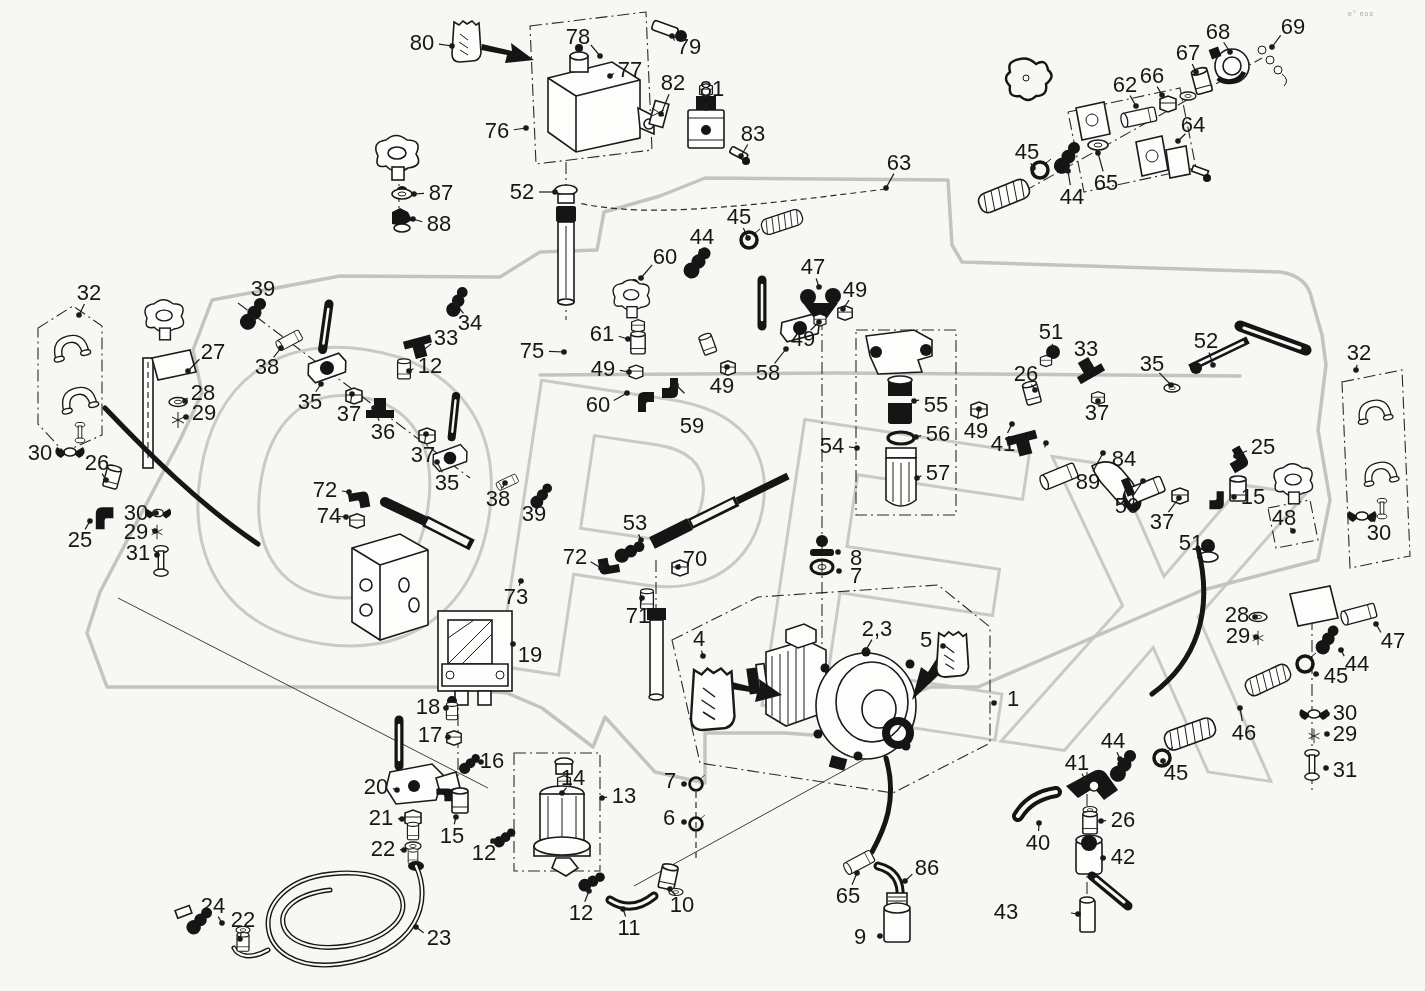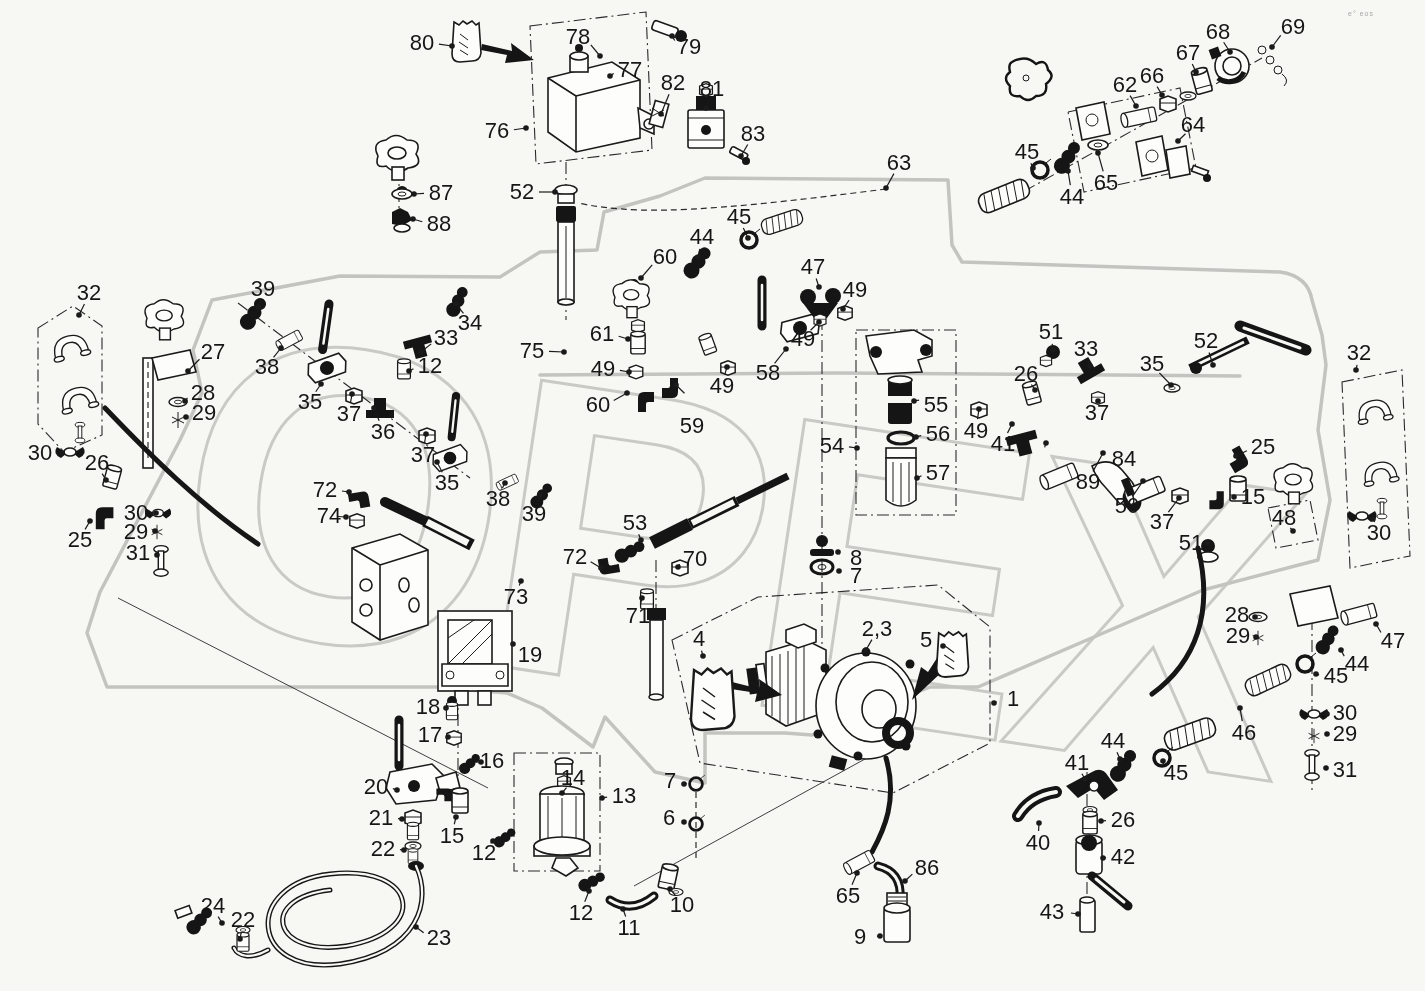--- a/index.html
+++ b/index.html
@@ -778,21 +778,21 @@
       <div class="callout" style="left: 1345px; top: 713px;">30</div>
       <div class="callout" style="left: 1345px; top: 734px;">29</div>
       <div class="callout" style="left: 1244px; top: 733px;">46</div>
       <div class="callout" style="left: 1345px; top: 770px;">31</div>
       <div class="callout" style="left: 1113px; top: 741px;">44</div>
       <div class="callout" style="left: 1077px; top: 763px;">41</div>
       <div class="callout" style="left: 1176px; top: 773px;">45</div>
       <div class="callout" style="left: 1123px; top: 820px;">26</div>
       <div class="callout" style="left: 1038px; top: 843px;">40</div>
       <div class="callout" style="left: 1123px; top: 857px;">42</div>
-      <div class="callout" style="left: 1052px; top: 912px;">43</div>
+      <div class="callout" style="left: 1006px; top: 912px;">43</div>
       <div class="callout" style="left: 428px; top: 707px;">18</div>
       <div class="callout" style="left: 430px; top: 735px;">17</div>
       <div class="callout" style="left: 376px; top: 787px;">20</div>
       <div class="callout" style="left: 381px; top: 818px;">21</div>
       <div class="callout" style="left: 383px; top: 849px;">22</div>
       <div class="callout" style="left: 452px; top: 836px;">15</div>
       <div class="callout" style="left: 213px; top: 906px;">24</div>
       <div class="callout" style="left: 243px; top: 920px;">22</div>
       <div class="callout" style="left: 439px; top: 938px;">23</div>
       <div class="callout" style="left: 530px; top: 639px; margin-top: 16px;">19</div>

